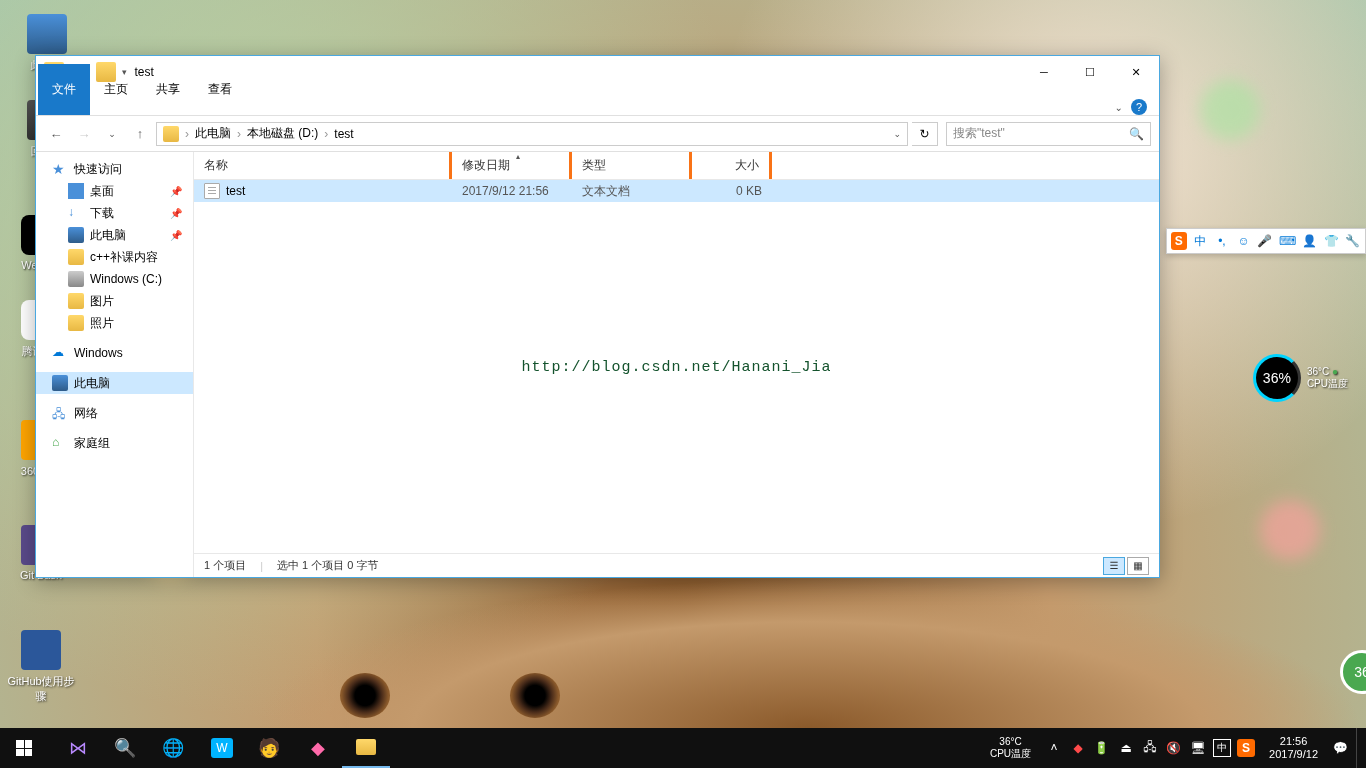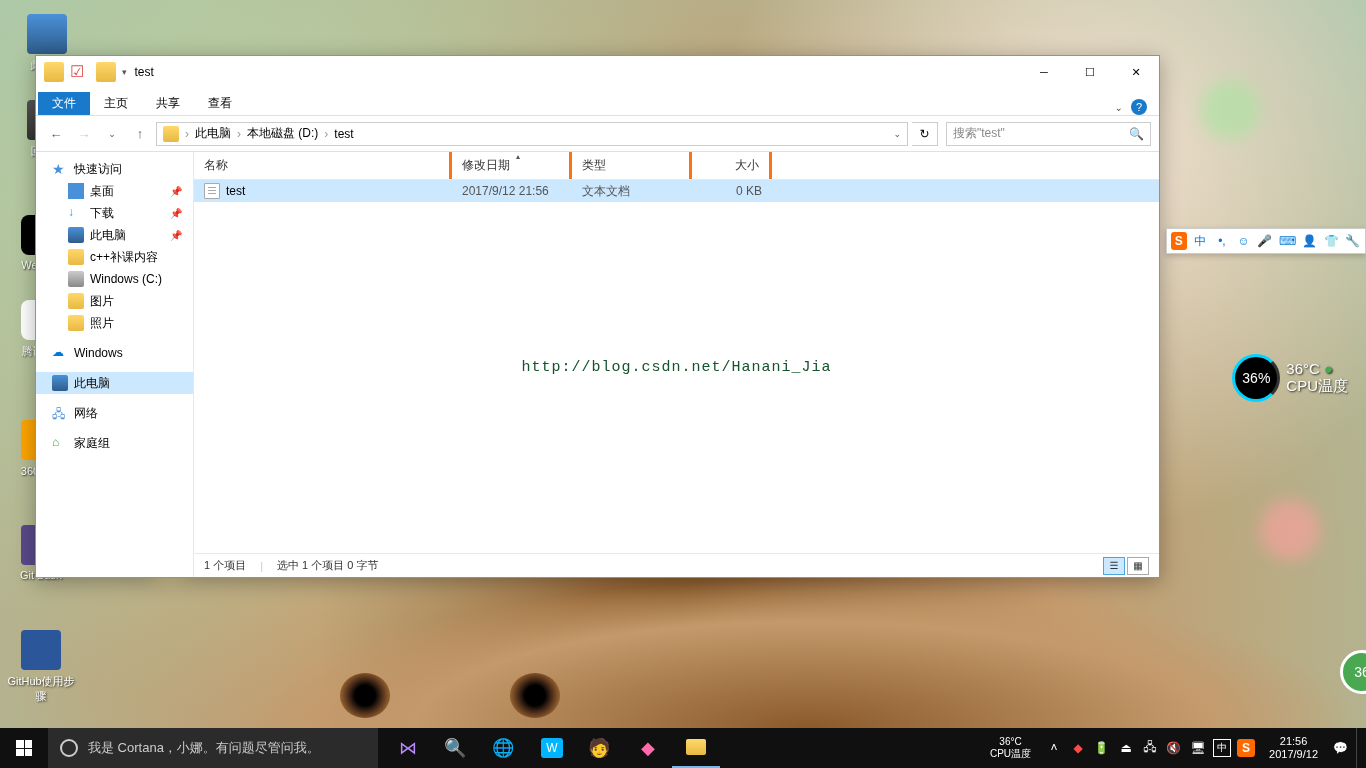--- a/index.html
+++ b/index.html
@@ -16,21 +16,21 @@
 .desktop-icon.docx .ico{background:#2b579a;}
 .window{position:absolute;left:35px;top:55px;width:1125px;height:523px;background:#fff;border:1px solid #4aa8e0;box-shadow:0 4px 20px rgba(0,0,0,.3);display:flex;flex-direction:column;}
 .titlebar{height:32px;display:flex;align-items:center;padding-left:8px;background:#fff;}
 .titlebar .qat{display:flex;gap:6px;align-items:center;}
 .titlebar .qat-ico{width:20px;height:20px;}
 .fold-ico{background:linear-gradient(#ffd86a,#e8b843);border-radius:2px;}
 .titlebar .title-text{margin-left:8px;font-size:12px;color:#000;}
 .titlebar .winbtns{margin-left:auto;display:flex;}
 .winbtn{width:46px;height:32px;display:flex;align-items:center;justify-content:center;font-size:11px;cursor:pointer;}
 .ribbon-tabs{height:28px;display:flex;align-items:flex-end;background:#fff;border-bottom:1px solid #e0e0e0;padding-left:2px;}
-.rtab{padding:3px 14px;font-size:12px;cursor:pointer;}
+.rtab{padding:17px 14px;font-size:12px;cursor:pointer;}
 .rtab.file{background:#1979ca;color:#fff;}
 .ribbon-help{margin-left:auto;margin-right:12px;display:flex;align-items:center;gap:8px;}
 .help-ico{width:16px;height:16px;background:#1979ca;border-radius:50%;color:#fff;font-size:11px;text-align:center;line-height:16px;}
 .navbar{height:36px;display:flex;align-items:center;padding:0 8px;gap:4px;border-bottom:1px solid #e0e0e0;}
 .navbtn{width:24px;height:24px;display:flex;align-items:center;justify-content:center;font-size:13px;color:#555;cursor:pointer;}
 .navbtn.disabled{color:#ccc;}
 .addrbar{flex:1;height:24px;border:1px solid #ccc;display:flex;align-items:center;padding:0 6px;font-size:12px;gap:2px;}
 .addrbar .sep{color:#999;padding:0 4px;}
 .addrbar .crumb{cursor:pointer;color:#000;}
 .addr-dd{margin-left:auto;color:#555;font-size:9px;}
@@ -90,21 +90,21 @@
 .tb-tray{margin-left:auto;display:flex;align-items:center;height:40px;gap:6px;padding-right:4px;}
 .temp-widget{text-align:center;font-size:10px;line-height:12px;margin-right:8px;}
 .tray-ico{width:18px;height:18px;display:flex;align-items:center;justify-content:center;font-size:12px;cursor:pointer;}
 .clock{text-align:center;font-size:11px;line-height:13px;padding:0 8px;cursor:pointer;}
 .showdesk{width:6px;height:40px;border-left:1px solid #444;cursor:pointer;}
 .ime-bar{position:absolute;right:0;top:228px;width:200px;height:26px;background:#fff;border:1px solid #ccc;display:flex;align-items:center;padding:0 4px;gap:6px;box-shadow:0 2px 6px rgba(0,0,0,.2);}
 .ime-ico{width:18px;height:18px;display:flex;align-items:center;justify-content:center;font-size:12px;cursor:pointer;}
 .sogou{background:#ff6a00;color:#fff;border-radius:3px;font-weight:bold;}
 .cpu-widget{position:absolute;right:18px;top:354px;display:flex;align-items:center;gap:6px;}
 .cpu-ring{width:48px;height:48px;border:3px solid #00d4ff;border-right-color:#333;background:#000;border-radius:50%;display:flex;align-items:center;justify-content:center;color:#fff;font-size:14px;}
-.cpu-label{color:#fff;font-size:15px;text-shadow:1px 1px 2px rgba(0,0,0,.8);}
+.cpu-label{color:#fff;font-size:10px;text-shadow:1px 1px 2px rgba(0,0,0,.8);}
 .green-bubble{position:absolute;right:-18px;top:650px;width:44px;height:44px;background:#4aa850;border-radius:50%;border:3px solid #fff;display:flex;align-items:center;justify-content:center;color:#fff;font-size:14px;}
 .dog-area{position:absolute;left:250px;bottom:40px;right:0;height:150px;background:radial-gradient(ellipse at 50% 100%,#8b5a2b 0%,#c49a6c 50%,transparent 70%);border-radius:50% 50% 0 0;}
 .dog-eye{position:absolute;width:50px;height:45px;background:radial-gradient(circle,#000 30%,#4a2c1a 50%,#8b5a2b 70%);border-radius:50%;}
 .dog-eye.left{left:340px;bottom:50px;}
 .dog-eye.right{left:510px;bottom:50px;}
 .bokeh{position:absolute;width:60px;height:60px;border-radius:50%;filter:blur(8px);opacity:.6;}
 </style>
 </head>
 <body>
 
@@ -321,24 +321,20 @@
 
 <div class="taskbar">
   <div class="start">
     <div class="win-logo">
         <span></span>
         <span></span>
         <span></span>
         <span></span>
       </div>
   </div>
-  <div class="cortana">
-    <div class="cortana-ico"></div>
-    <span>我是 Cortana，小娜。有问题尽管问我。</span>
-  </div>
   <div class="task-icons">
     <div class="task-ico">
         <span style="color:#b98aff;font-size:18px;">⋈</span>
       </div>
     <div class="task-ico">
         <span style="color:#ff9800;font-size:18px;">🔍</span>
       </div>
     <div class="task-ico">
         <span style="font-size:18px;">🌐</span>
       </div>

